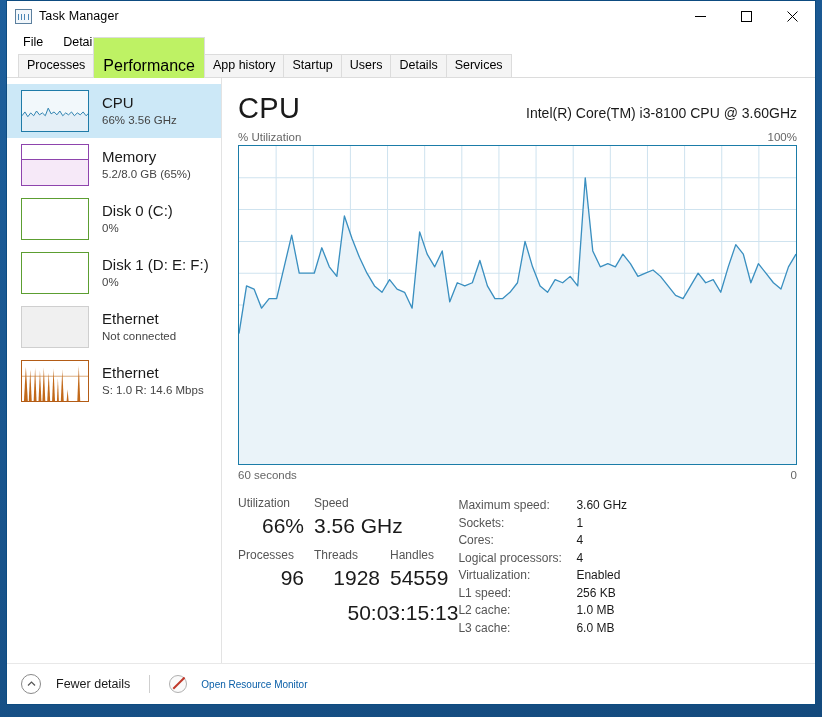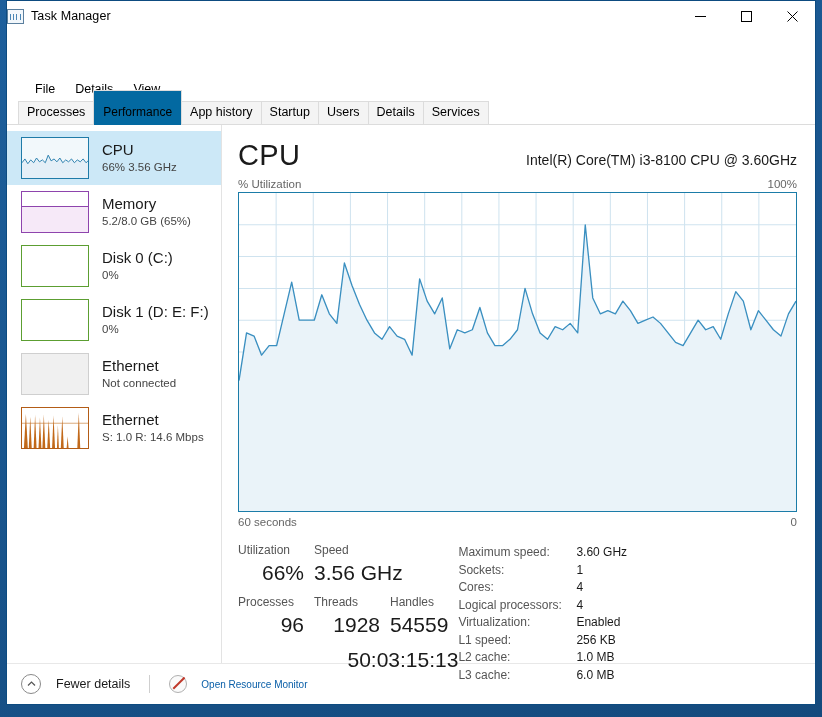--- a/index.html
+++ b/index.html
@@ -22,21 +22,21 @@
     box-sizing: border-box;
     display: flex; flex-direction: column;
   }
   
   .titlebar {
     height: 30px; flex: 0 0 30px;
     background: #ffffff;
     display: flex; align-items: center;
     position: relative;
   }
-  .title-left { display: flex; align-items: center; }
+  .title-left { display: flex; align-items: center; padding-left: 8px; }
   .app-icon {
     width: 17px; height: 15px;
     border: 1px solid #5b7f9e;
     background: #f2f7fb;
     position: relative; margin-right: 7px;
     box-sizing: border-box;
   }
   .app-icon::after {
     content: "";
     position: absolute; left: 1px; right: 1px; top: 4px;
@@ -55,23 +55,22 @@
   }
   .win-btn {
     width: 46px; height: 30px;
     display: flex; align-items: center; justify-content: center;
     color: #000;
   }
   
   .menubar {
     height: 22px; flex: 0 0 22px;
     display: flex; align-items: center;
-    padding-left: 28px; gap: 20px;
-    background: #fff;
-    margin-top: 47px;
+    padding-left: 16px; gap: 20px;
+    background: #fff;
   }
   .menu-item { font-size: 12.5px; color: #000; cursor: default; }
   
   .tabbar {
     flex: 0 0 24px; height: 24px;
     display: flex; align-items: flex-end;
     padding-left: 11px;
     border-bottom: 1px solid #dcdcdc;
     background: #fff;
   }
@@ -79,23 +78,23 @@
     font-size: 12.5px; color: #000;
     padding: 3px 8px 4px 8px;
     border: 1px solid #dcdcdc;
     border-bottom: none;
     background: #f4f4f4;
     margin-right: -1px;
     line-height: 15px;
     position: relative;
   }
   .tab.active {
-    background: #0369a1;
-    font-size: 12px;
-    padding: 14px 9px 5px 9px;
+    background: #bef264;
+    font-size: 16px;
+    padding: 20px 9px 5px 9px;
     z-index: 3;
     margin-bottom: -1px;
     border-color: #dcdcdc;
   }
   
   .body { flex: 1; display: flex; min-height: 0; background: #fff; }
   .sidebar {
     flex: 0 0 214px; width: 214px;
     border-right: 1px solid #e3e3e3;
     padding-top: 6px;

